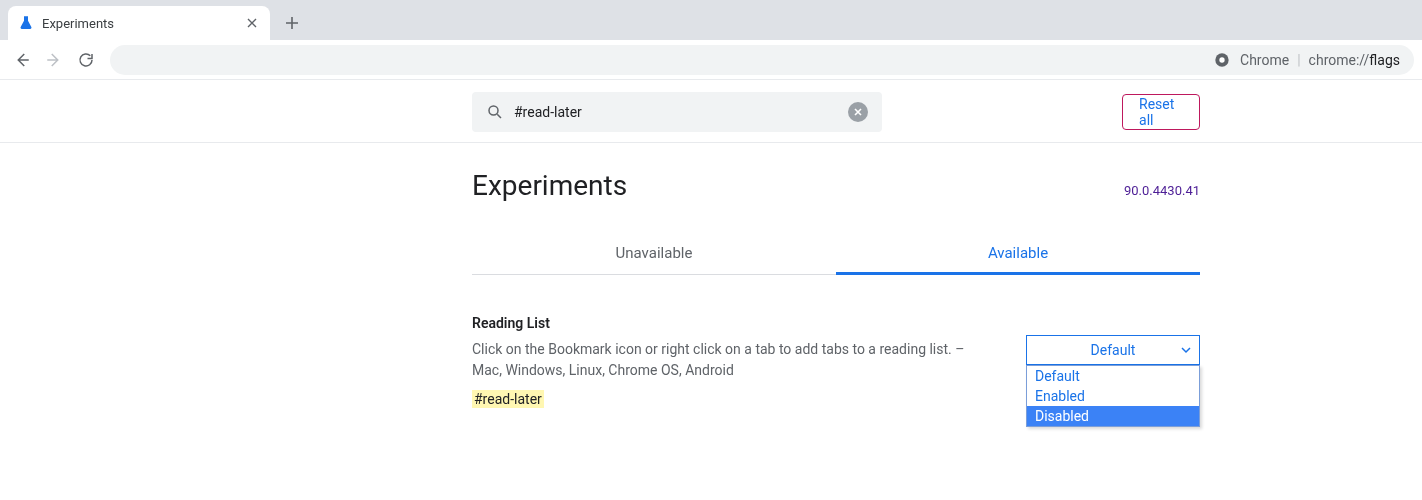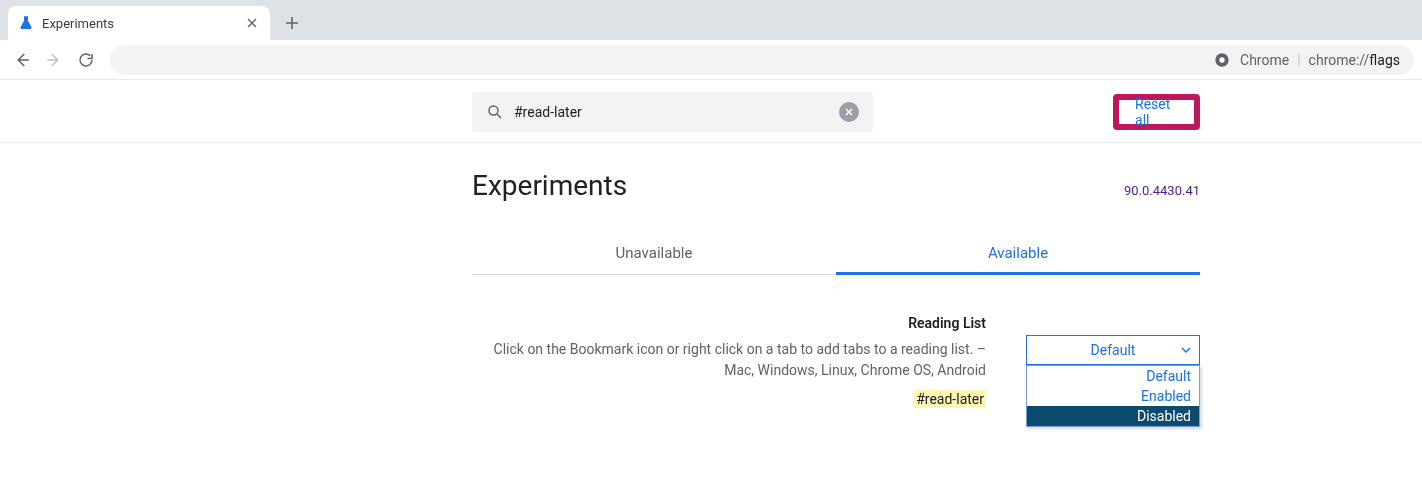--- a/index.html
+++ b/index.html
@@ -27,42 +27,42 @@
   
   .content { position: relative; height: 420px; background: #fff; }
   .topregion { border-bottom: 1px solid #e8eaed; padding: 12px 0 10px; }
   .inner { width: 728px; margin: 0 0 0 472px; position: relative; }
 
   .searchrow { display: flex; align-items: center; gap: 240px; }
   .searchbox { position: relative; width: 490px; height: 40px; background: #f1f3f4; border-radius: 4px; display: flex; align-items: center; padding: 0 14px; }
   .searchbox .sicon { color: #5f6368; margin-right: 10px; display:flex; }
   .searchbox .stext { flex: 1; font-size: 14px; color: #202124; }
   .searchbox .clear { width: 20px; height: 20px; border-radius: 50%; background: #9aa0a6; color: #fff; display:flex; align-items:center; justify-content:center; cursor:pointer; font-size: 12px;}
-  .resetbtn { height: 36px; padding: 0 16px; border: 6px solid #be185d; border-radius: 4px; background: #fff; color: #1a73e8; font-size: 14px; cursor: pointer; display:flex; align-items:center; }
+  .resetbtn { height: 36px; padding: 0 16px; border: 1px solid #be185d; border-radius: 4px; background: #fff; color: #1a73e8; font-size: 14px; cursor: pointer; display:flex; align-items:center; }
 
   .heading-row { display: flex; align-items: baseline; justify-content: space-between; margin-top: 26px; }
   .heading { font-size: 28px; color: #202124; font-weight: 400; }
   .version { font-size: 13px; color: #4c1d95; }
 
   .tabs { display: flex; margin-top: 30px; border-bottom: 1px solid #dadce0; }
   .tabbtn { flex: 1; text-align: center; padding: 12px 0; font-size: 15px; color: #5f6368; cursor: pointer; position: relative; }
   .tabbtn.active { color: #1a73e8; }
   .tabbtn.active::after { content: ""; position: absolute; left: 0; right: 0; bottom: -1px; height: 3px; background: #1a73e8; }
 
-  .flag { margin-top: 40px; display: flex; align-items: flex-start; gap: 40px; text-align: right; }
+  .flag { margin-top: 40px; display: flex; align-items: flex-start; gap: 40px; }
   .flag .left { flex: 1; }
   .flag .name { font-size: 14px; font-weight: 600; color: #202124; margin-bottom: 8px; }
   .flag .desc { font-size: 14px; color: #5f6368; line-height: 1.5; margin-bottom: 8px; }
   .flag .hash { font-size: 14px; color: #202124; background: #fff7b2; padding: 1px 2px; }
   .flag .right { width: 174px; position: relative; margin-top: 20px; }
   .selectbtn { width: 100%; height: 30px; border: 1px solid #1a73e8; background: #fff; color: #1a73e8; font-size: 14px; display:flex; align-items:center; justify-content:center; cursor:pointer; position:relative; }
   .selectbtn .chev { position:absolute; right:8px; top:50%; transform:translateY(-50%); color:#1a73e8; }
   .dropdown { position:absolute; top:30px; left:0; width:100%; border:1px solid #7b9ed9; background:#fff; box-shadow: 2px 2px 3px rgba(0,0,0,0.15); }
   .dropdown .opt { padding: 2px 8px; font-size: 14px; color: #1a73e8; cursor: pointer; }
-  .dropdown .opt.highlight { background: #0c4a6e; color: #fff; }
+  .dropdown .opt.highlight { background: #3b82f6; color: #fff; }
 
   svg { display: block; }
 </style>
 </head>
 <body>
 
 <div class="tabstrip">
   <div class="tab">
     <span class="favicon">
       <svg width="16" height="16" viewBox="0 0 24 24">

